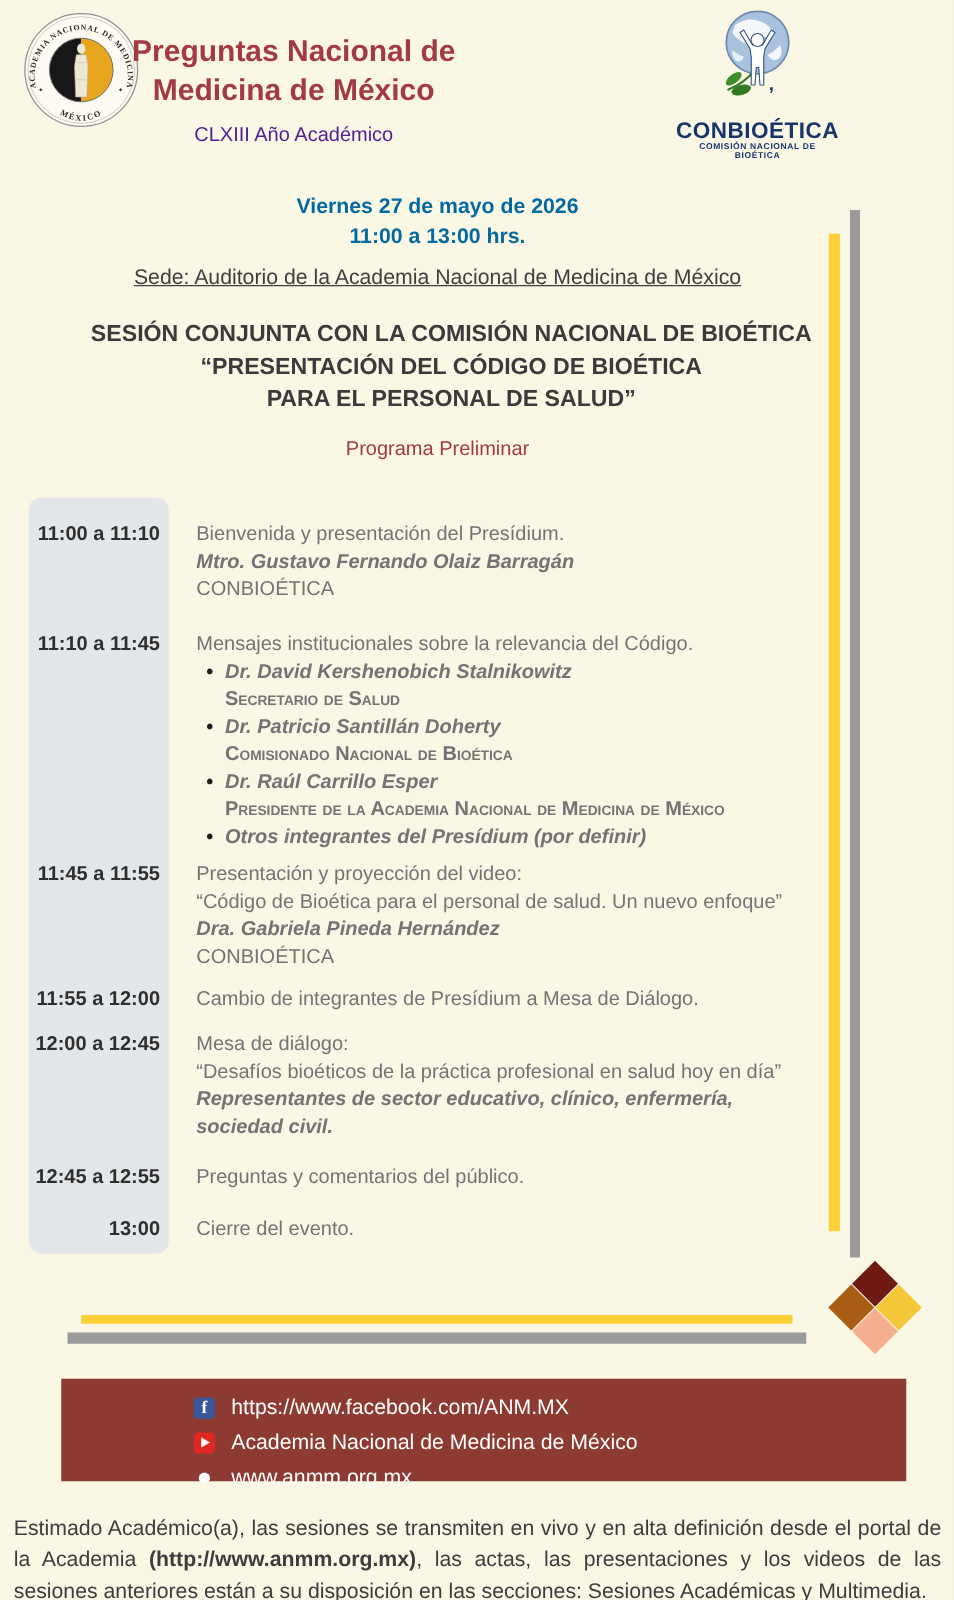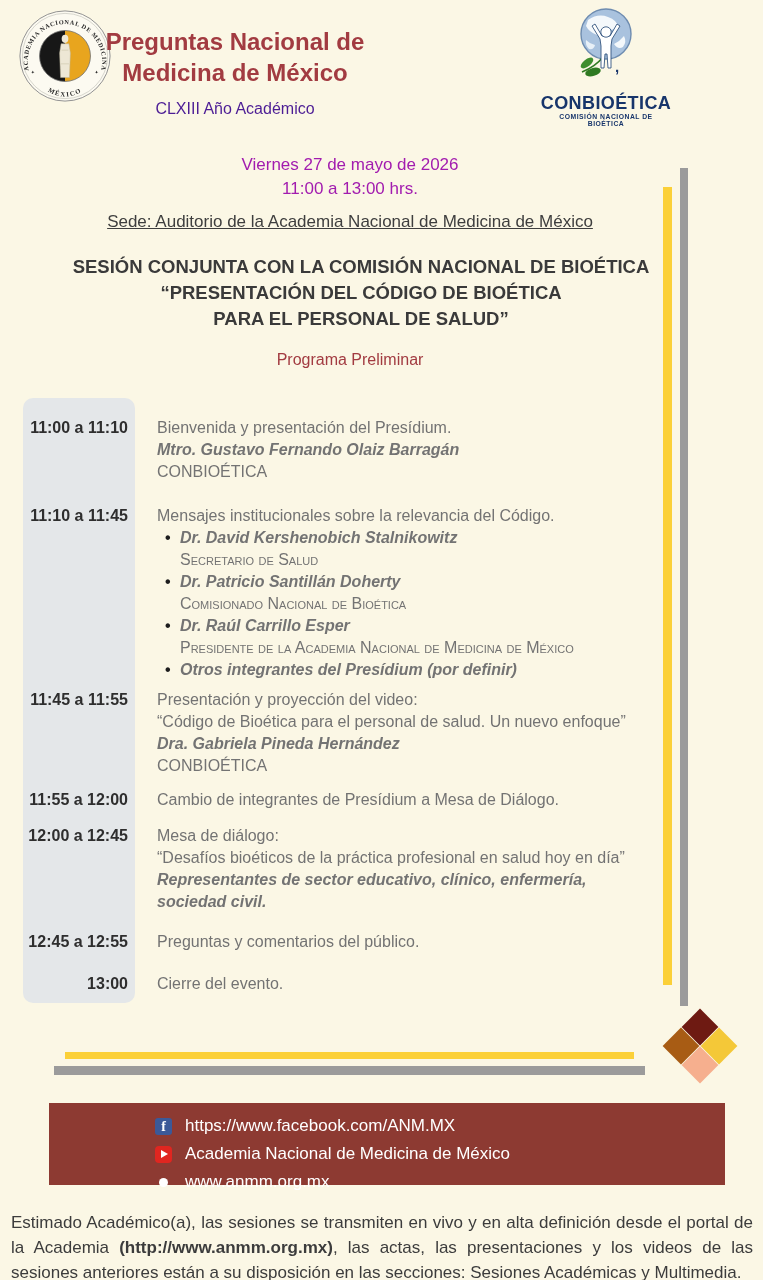--- a/index.html
+++ b/index.html
@@ -15,21 +15,21 @@
     color:#A23B41;font-weight:bold;font-size:24px;line-height:31px;}
   .academic-year{margin-top:5px;color:#4c1d95;font-weight:normal;font-size:16px;}
   .conbio{position:absolute;left:540px;top:6px;width:132px;text-align:center;}
   .conbio-name{font-weight:bold;font-size:18px;letter-spacing:.4px;color:#17356B;line-height:18px;}
   .conbio-sub{font-size:6.8px;letter-spacing:.5px;color:#17356B;font-weight:bold;margin-top:1px;}
   
   .vbar-gray{position:absolute;left:680px;top:168px;width:8px;height:838px;background:#9B9B9B;}
   .vbar-yellow{position:absolute;left:663px;top:187px;width:9px;height:798px;background:#FBD038;}
   
   .date-block{position:absolute;left:0;top:153px;width:700px;text-align:center;
-    font-weight:normal;font-size:17px;line-height:24px;color:#a21caf;}
+    font-weight:bold;font-size:17px;line-height:24px;color:#0369a1;}
   .venue{position:absolute;left:0;top:212px;width:700px;text-align:center;font-size:17px;color:#3E3E3E;text-decoration:underline;}
   .session-title{position:absolute;left:0;top:254px;width:722px;text-align:center;
     font-weight:bold;font-size:18.5px;line-height:26px;color:#3A3A3A;}
   .program-label{position:absolute;left:0;top:351px;width:700px;text-align:center;
     font-size:16px;color:#A23B41;}
   
   .time-panel{position:absolute;left:23px;top:398px;width:112px;height:605px;
     background:#E4E7E9;border-radius:10px;}
   .schedule{position:absolute;left:23px;top:417px;width:660px;}
   .sch-row{display:flex;margin-bottom:14px;gap:12px;}
@@ -40,21 +40,21 @@
   .sch-row:nth-child(5){margin-bottom:18px;}
   .sch-row:nth-child(6){margin-bottom:20px;}
   .sch-time{width:105px;flex-shrink:0;text-align:right;font-weight:bold;
     font-size:16px;line-height:22px;color:#2E2E2E;}
   .sch-body{margin-left:17px;font-size:16px;line-height:22px;color:#737373;}
   .ln{min-height:22px;}
   .ln-speaker{font-weight:bold;font-style:italic;}
   .ln-bullet{font-weight:bold;font-style:italic;position:relative;padding-left:23px;}
   .ln-bullet::before{content:"\2022";position:absolute;left:8px;top:0;
     font-style:normal;color:#1d1d1d;}
-  .ln-role{padding-left:23px;font-variant:small-caps;font-weight:normal;font-style:normal;}
+  .ln-role{padding-left:23px;font-variant:small-caps;font-weight:bold;font-style:normal;}
   
   .hbar-yellow{position:absolute;left:65px;top:1052px;width:569px;height:7px;background:#FBD038;}
   .hbar-gray{position:absolute;left:54px;top:1066px;width:591px;height:9px;background:#9B9B9B;}
   .diamonds{position:absolute;left:652px;top:1014px;width:96px;height:82px;}
   .diamond{position:absolute;width:26px;height:26px;transform:rotate(45deg);}
   .d-top{left:35px;top:0;background:#6E1A12;}
   .d-left{left:16px;top:19px;background:#A85C14;}
   .d-right{left:54px;top:19px;background:#F4C838;}
   .d-bottom{left:35px;top:38px;background:#F6AF8E;}
   

